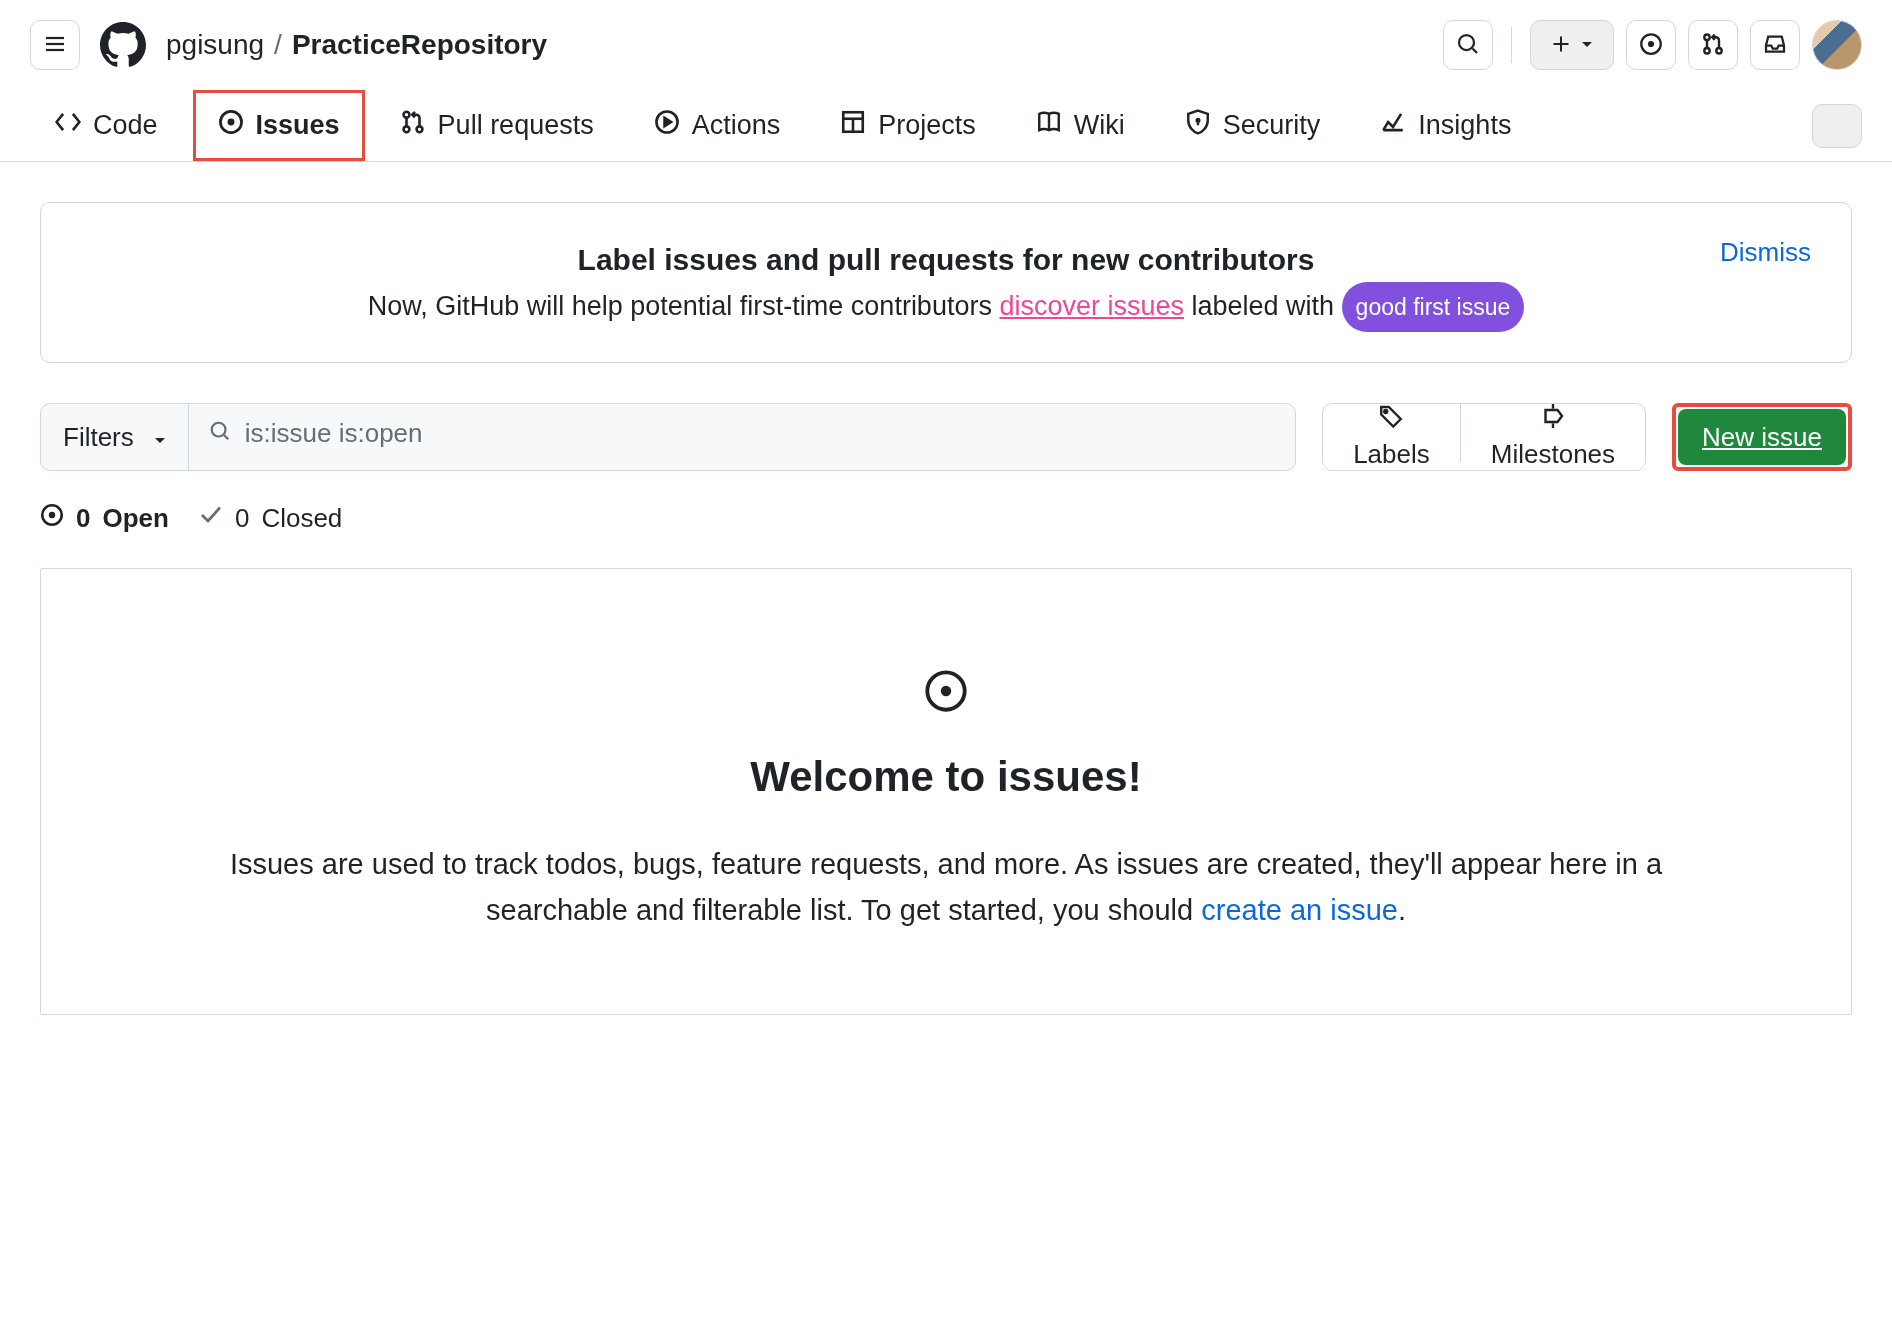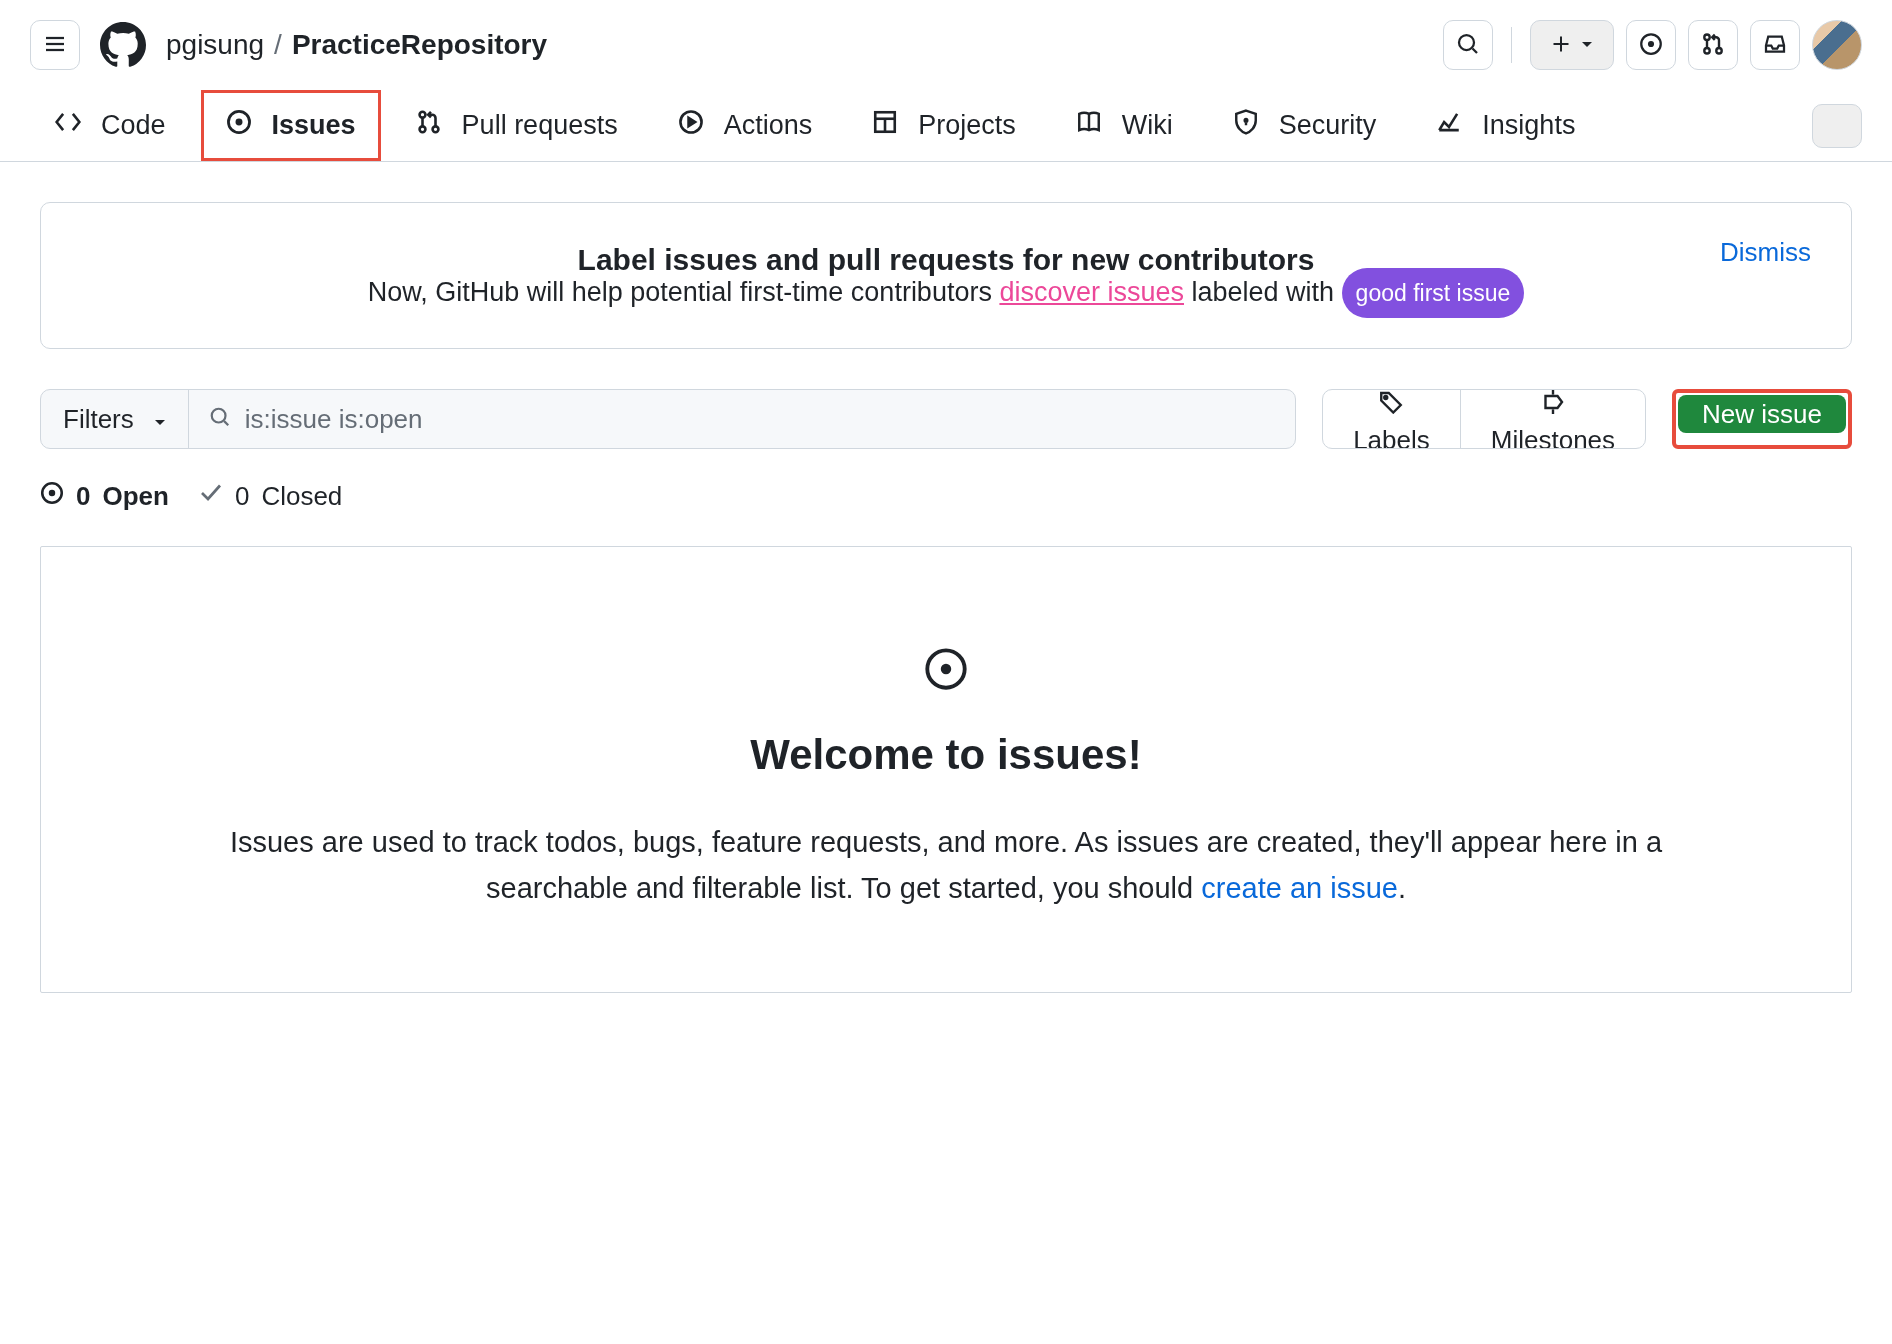--- a/index.html
+++ b/index.html
@@ -71,21 +71,21 @@
 .tabs {
   display: flex;
   align-items: center;
   padding: 0 30px;
   border-bottom: 1.5px solid #d0d7de;
   gap: 10px;
 }
 .tab {
   display: flex;
   align-items: center;
-  gap: 20px;
+  gap: 12px;
   padding: 16px 22px;
   font-size: 27px;
   color: #1f2328;
   cursor: pointer;
   border: 3px solid transparent;
 }
 .tab svg { width: 26px; height: 26px; }
 .tab.highlighted {
   border: 3px solid #e74c3c;
   font-weight: 600;
@@ -100,21 +100,21 @@
 }
 .main { padding: 40px; }
 .notice {
   border: 1.5px solid #d0d7de;
   border-radius: 10px;
   padding: 40px;
   position: relative;
   text-align: center;
   margin-bottom: 40px;
 }
-.notice h3 { font-size: 30px; font-weight: 600; margin-bottom: 0; }
+.notice h3 { font-size: 30px; font-weight: 600; margin-bottom: 14px; }
 .notice p { font-size: 27px; color: #1f2328; }
 .notice a.link { color: #ec4899; text-decoration: underline; }
 .badge {
   background: #8250df;
   color: #fff;
   padding: 12px 14px;
   border-radius: 30px;
   font-size: 23px;
   font-weight: 500;
 }
@@ -191,28 +191,29 @@
   text-align: center;
 }
 .new-issue-wrap {
   border: 4px solid #e74c3c;
   border-radius: 6px;
   padding: 2px;
 }
 .new-issue-btn {
   background: #1f883d;
   color: #fff;
-  height: 38px;
+  height: 56px;
   padding: 0 24px;
   border-radius: 8px;
   font-size: 26px;
   font-weight: 500;
   display: flex;
   align-items: center;
   cursor:pointer;
+  text-decoration:underline;
 }
 .state-tabs {
   display: flex;
   gap: 30px;
   font-size: 26px;
   margin-bottom: 34px;
   align-items: center;
 }
 .state-tabs .state {
   display: flex;

